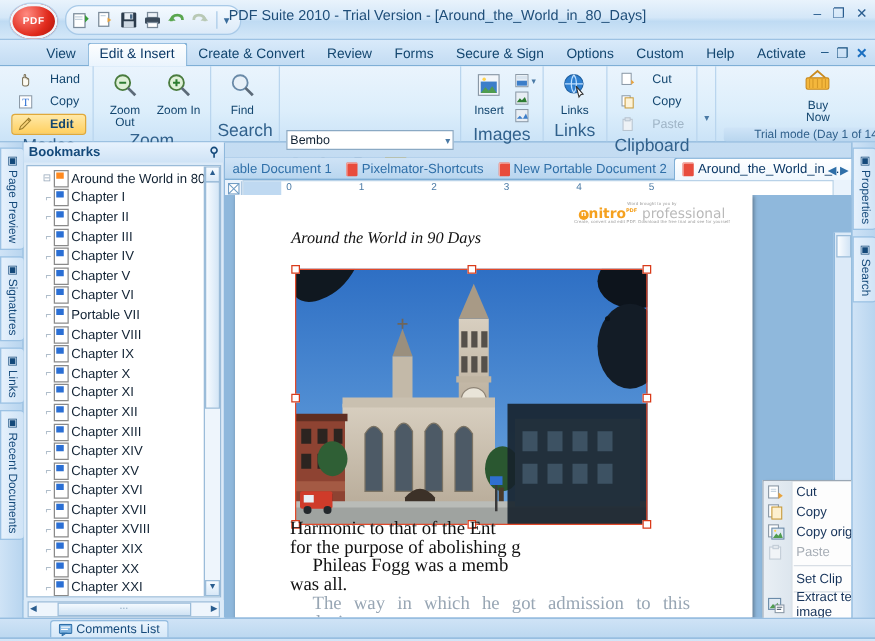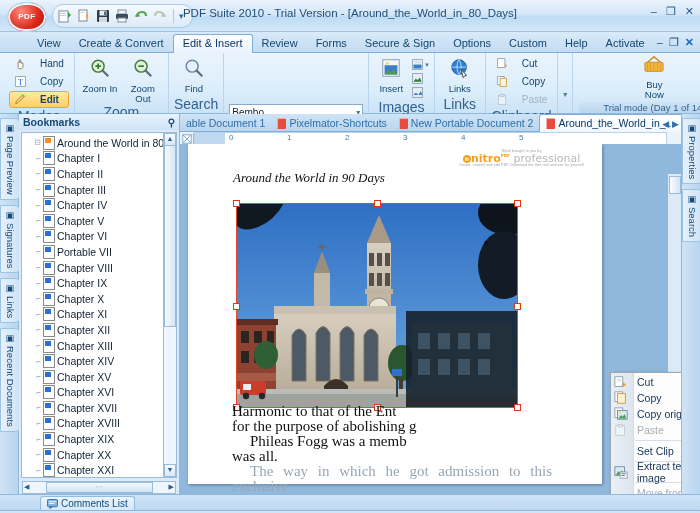--- a/index.html
+++ b/index.html
@@ -98,21 +98,21 @@
   .pgicon.top:after{background:#ff8a1f;}
   .bmfoot{height:14px;display:flex;align-items:center;background:#dbeaf8;padding:0 3px;}
   .hscroll{flex:1;height:11px;background:#eef5fc;border:1px solid #9bbcd9;display:flex;align-items:center;justify-content:space-between;}
   .hthumb{height:9px;width:105px;background:linear-gradient(180deg,#f4faff,#cfe2f3);border:1px solid #9bbcd9;text-align:center;font-size:7px;color:#6a8aa8;}
   .vscroll{position:absolute;right:0;top:0;bottom:0;width:12px;background:#eef5fc;border-left:1px solid #9bbcd9;}
   .vsbtn{height:11px;background:linear-gradient(180deg,#f6fbff,#d8e8f7);border:1px solid #9bbcd9;
     font-size:7px;text-align:center;line-height:9px;color:#2a5d8f;}
   .vthumb{position:absolute;top:12px;left:0;width:10px;height:180px;border:1px solid #9bbcd9;
     background:linear-gradient(90deg,#f7fbff,#d4e6f6);}
 
-  .docarea{flex:1;position:relative;background:#8fb8dc;overflow:hidden;}
+  .docarea{flex:1;position:relative;background:#8fb8dc;overflow:hidden;margin-top:12px;}
   .doctabs{height:17px;display:flex;align-items:flex-end;
     background:linear-gradient(180deg,#cfe3f6,#b9d6ef);border-bottom:1px solid #7fafd6;position:relative;}
   .dtab{display:flex;align-items:center;gap:3px;font-size:10.5px;color:#1a5party;
     color:#2f6fa8;padding:2px 6px 2px;white-space:nowrap;cursor:default;max-width:150px;overflow:hidden;}
   .dtab.active{background:linear-gradient(180deg,#ffffff,#eff7fe);
     border:1px solid #7fafd6;border-bottom:none;border-radius:3px 3px 0 0;color:#0b3866;
     padding:2px 4px 3px 6px;margin-bottom:-1px;}
   .pdficon{width:9px;height:11px;background:#e84c3d;border-radius:1px;position:relative;flex:none;
     box-shadow:1px 1px 0 #ffffff88 inset;}
   .tabnav{position:absolute;right:2px;bottom:2px;display:flex;gap:3px;color:#2f6fa8;font-size:9px;}
@@ -226,22 +226,22 @@
     <div class="wbtns">
       <span class="wbtn">–</span>
       <span class="wbtn">❐</span>
       <span class="wbtn">✕</span>
     </div>
   </div>
 
   <div class="ribtabs">
     <div class="tabs" id="ribtabs-host">
         <div class="rtab">View</div>
+        <div class="rtab active">Edit &amp; Insert</div>
         <div class="rtab">Create &amp; Convert</div>
-        <div class="rtab active">Edit &amp; Insert</div>
         <div class="rtab">Review</div>
         <div class="rtab">Forms</div>
         <div class="rtab">Secure &amp; Sign</div>
         <div class="rtab">Options</div>
         <div class="rtab">Custom</div>
         <div class="rtab">Help</div>
         <div class="rtab">Activate</div>
       </div>
     <div class="winctl">
       <span>–</span>
@@ -280,34 +280,34 @@
       <div class="glabel">Modes</div>
     </div>
 
     <div class="group">
       <div class="gbody" style="padding-top:2px">
         <div class="bigbtn">
           <span class="gl">
             <svg width="22" height="22" viewBox="0 0 24 24">
                 <circle cx="10" cy="10" r="6.5" fill="#dff0d8" stroke="#4a7c3f" stroke-width="1.6"></circle>
                 <path d="M14.5 14.5 L21 21" stroke="#5c6a78" stroke-width="2.4"></path>
-                <path d="M7 10h6M10 7v6" stroke="#2e7d32" stroke-width="1.8"></path>
+                <path d="M7 10h6" stroke="#2e7d32" stroke-width="1.8"></path>
               </svg>
           </span>
-          <span>Zoom In</span>
+          <span>Zoom Out</span>
         </div>
         <div class="bigbtn">
           <span class="gl">
             <svg width="22" height="22" viewBox="0 0 24 24">
                 <circle cx="10" cy="10" r="6.5" fill="#dff0d8" stroke="#4a7c3f" stroke-width="1.6"></circle>
                 <path d="M14.5 14.5 L21 21" stroke="#5c6a78" stroke-width="2.4"></path>
-                <path d="M7 10h6" stroke="#2e7d32" stroke-width="1.8"></path>
+                <path d="M7 10h6M10 7v6" stroke="#2e7d32" stroke-width="1.8"></path>
               </svg>
           </span>
-          <span>Zoom Out</span>
+          <span>Zoom In</span>
         </div>
       </div>
       <div class="glabel">Zoom</div>
     </div>
 
     <div class="group">
       <div class="gbody" style="padding-top:2px">
         <div class="bigbtn">
           <span class="gl">
             <svg width="22" height="22" viewBox="0 0 24 24">

